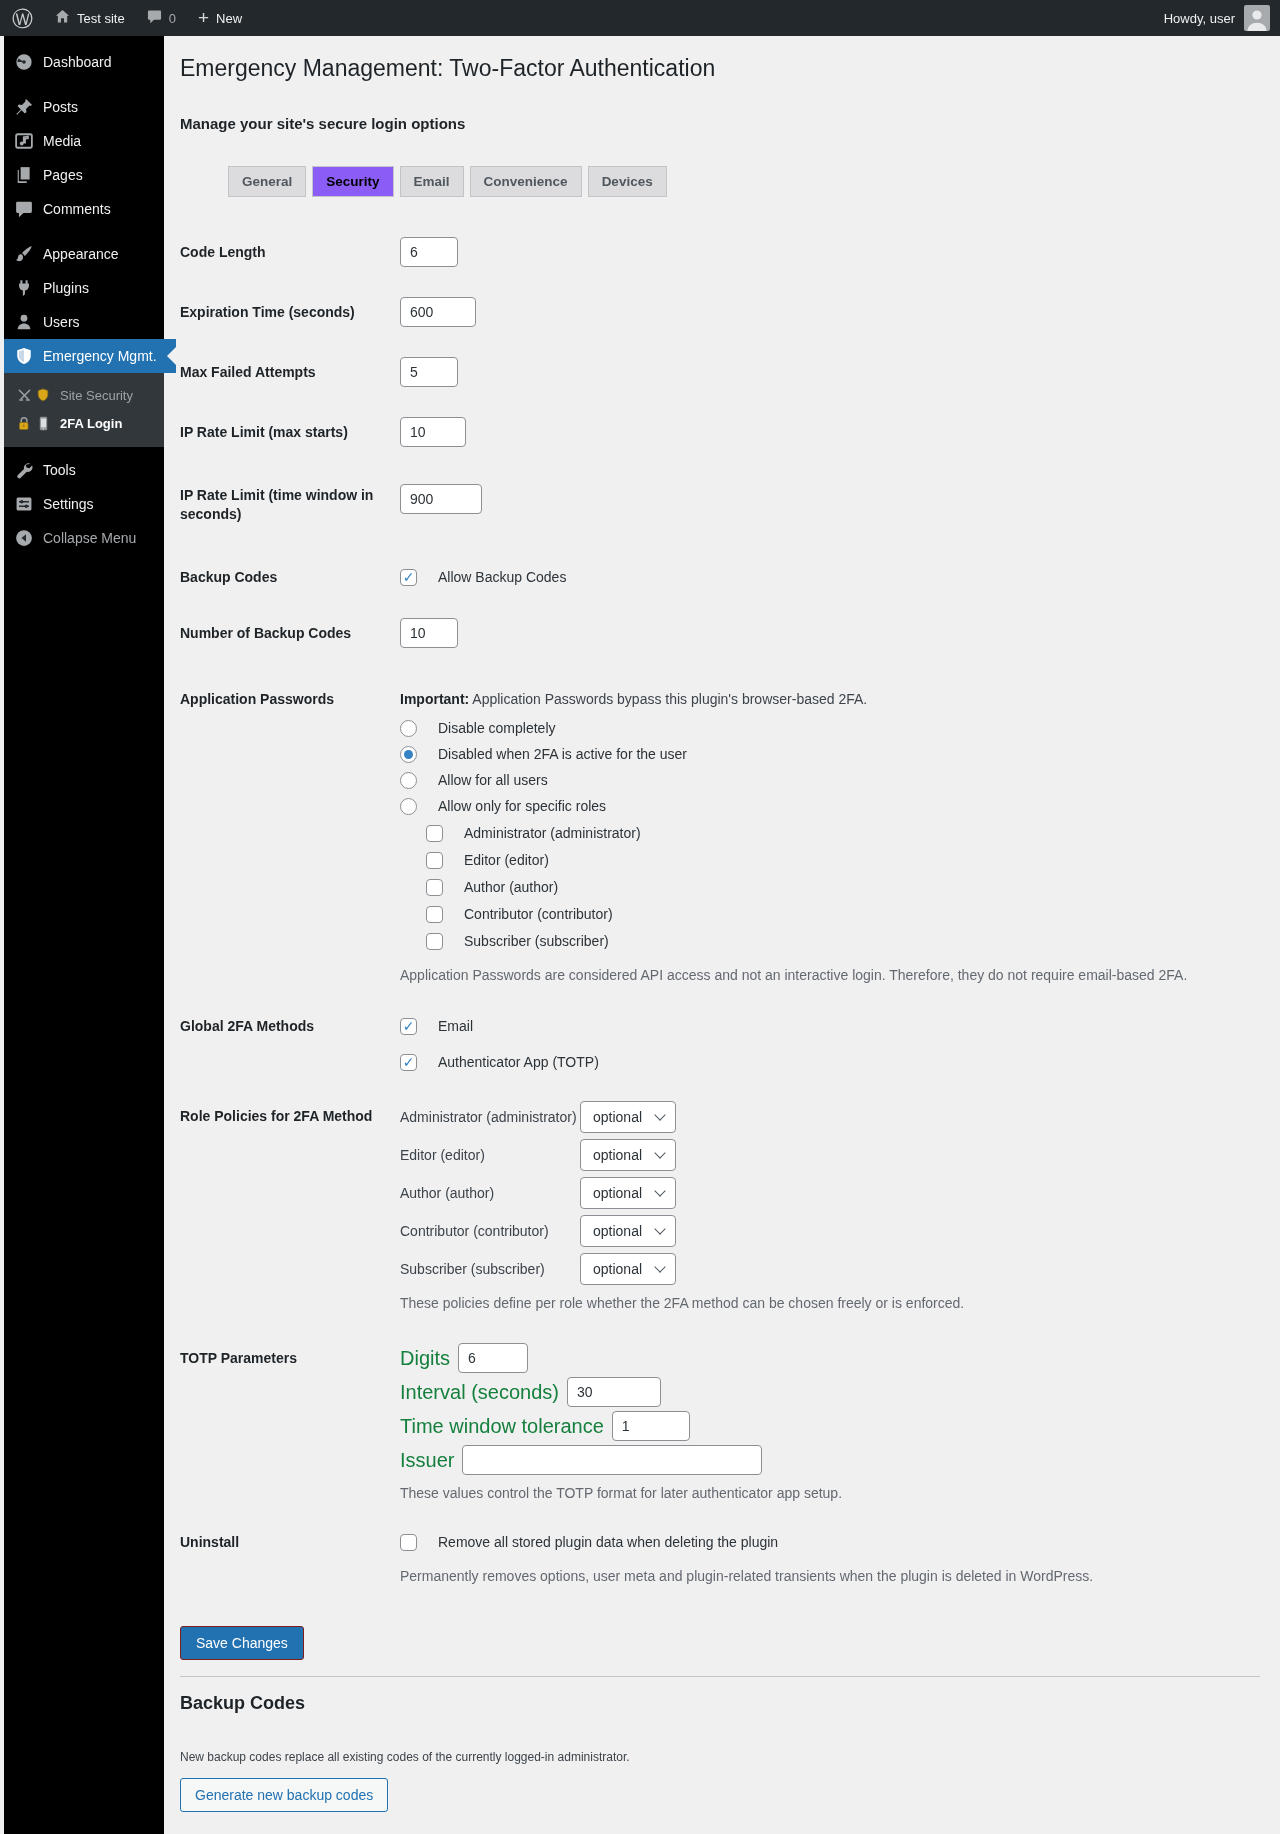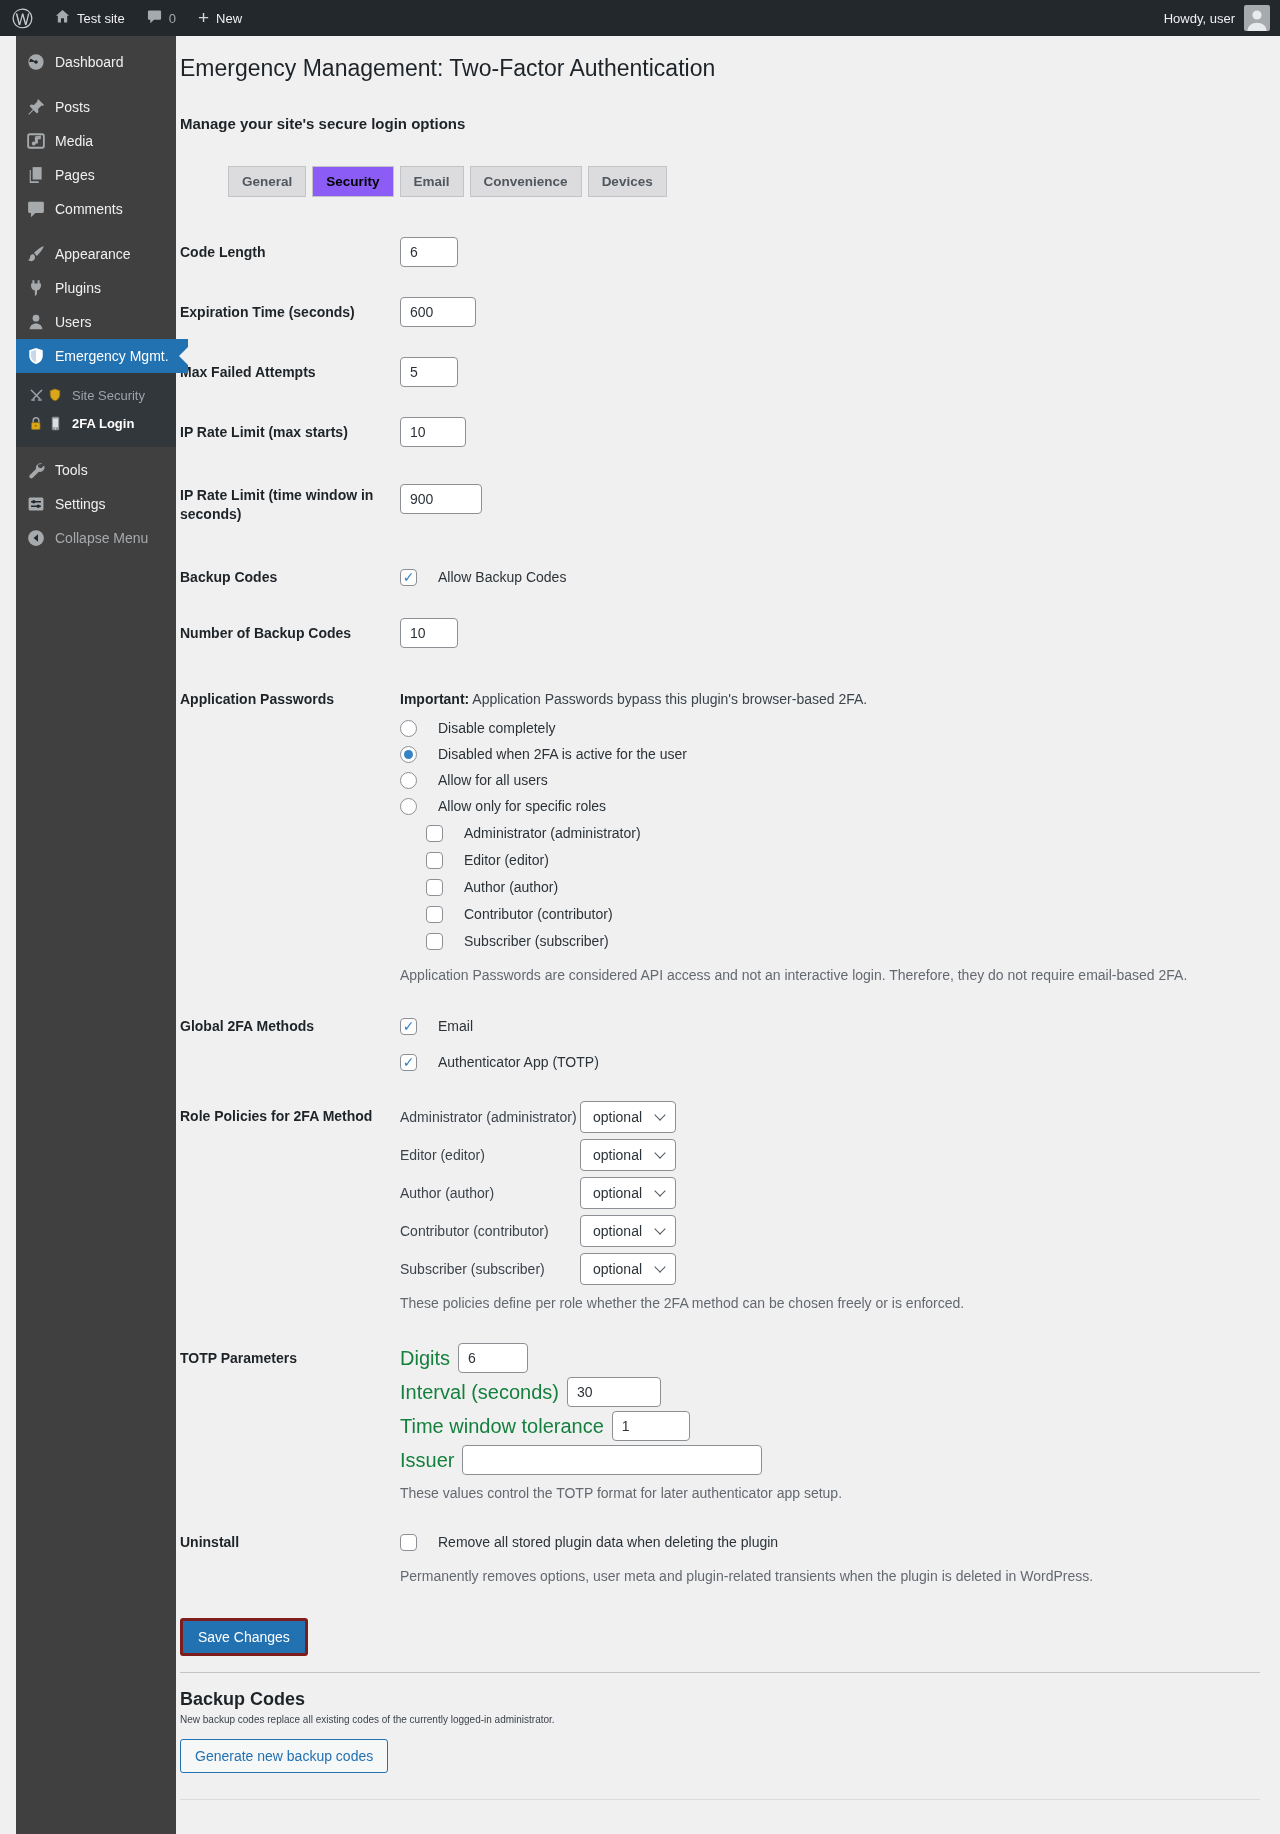--- a/index.html
+++ b/index.html
@@ -16,21 +16,21 @@
     padding:0 10px 0 12px; font-size:13px; z-index:9;
   }
   .ab-left { display:flex; align-items:center; gap:22px; height:100%; }
   .ab-item { display:flex; align-items:center; gap:7px; cursor:pointer; height:100%; }
   .ab-right { display:flex; align-items:center; gap:9px; }
   .wp-logo { font-size:21px; color:#c9ccce; line-height:1; }
   .ab-plus { font-size:19px; font-weight:400; color:#d5d7d8; line-height:1; margin-top:-2px; }
   .ab-count { color:#a7aaad; }
   .avatar { width:26px; height:26px; border-radius:2px; overflow:hidden; display:block; }
   
-  .sidebar { position:absolute; top:36px; left:16px; width:160px; bottom:0; background:#404040; z-index:8; }
+  .sidebar { position:absolute; top:36px; left:4px; width:160px; bottom:0; background:#000000; z-index:8; }
   .mi { height:34px; display:flex; align-items:center; padding-left:10px; color:#f0f0f1;
         font-size:14px; cursor:pointer; position:relative; }
   .mi .ico { width:20px; height:20px; margin-right:9px; display:flex; align-items:center; justify-content:center; flex:none; }
   .mi.gap { margin-top:11px; }
   .mi.active { background:#2271b1; width:172px; color:#fff; }
   .mi.active::after {
     content:""; position:absolute; right:0; top:50%; margin-top:-9px;
     border:9px solid transparent; border-right-color:#f0f0f1;
   }
   .submenu { background:#32373c; padding:8px 0 10px; }
@@ -71,26 +71,26 @@
   .stack2 .checkline + .checkline { margin-top:14px; }
   .role-line { display:flex; align-items:center; margin-bottom:6px; height:32px; }
   .role-name { width:180px; font-size:14px; color:#3c434a; }
   .selectbox { display:inline-flex; align-items:center; justify-content:space-between;
         background:#fff; border:1px solid #8c8f94; border-radius:4px; height:32px;
         padding:0 11px 0 12px; font-size:14px; color:#2c3338; width:96px; cursor:pointer; }
   .chev { width:8px; height:8px; border-right:1.8px solid #50575e; border-bottom:1.8px solid #50575e;
         transform:rotate(45deg); margin-top:-4px; }
   .totp-line { display:flex; align-items:center; margin-bottom:4px; height:30px; gap:8px; }
   .totp-label { font-size:20px; color:#15803d; }
-  .btn-primary { display:inline-block; background:#2271b1; color:#fff; border:3px solid #7f1d1d;
+  .btn-primary { display:inline-block; background:#2271b1; color:#fff; border:1px solid #7f1d1d;
         border-radius:3px; padding:8px 15px; font-size:14px; cursor:pointer;
-        font-family:inherit; margin-top:32px; }
+        font-family:inherit; margin-top:40px; }
   .hr { border:none; border-top:1px solid #c3c4c7; margin-top:16px; }
   h2.backup-title { font-size:18px; font-weight:bold; color:#1d2327; margin-top:16px; }
-  .backup-desc { font-size:10px; color:#3c434a; margin-top:4px; }
+  .backup-desc { font-size:12px; color:#3c434a; margin-top:36px; }
   .btn-secondary { display:inline-block; background:#f6f7f7; color:#2271b1; border:1px solid #2271b1;
         border-radius:3px; padding:8px 14px; font-size:14px; cursor:pointer;
         font-family:inherit; margin-top:14px; }
   .footer { margin-top:26px; border-top:1px solid #dcdcde; padding-top:12px;
         display:flex; justify-content:space-between; font-size:13px; color:#50575e; }
 </style>
 </head>
 <body>
 
 <div class="adminbar">

